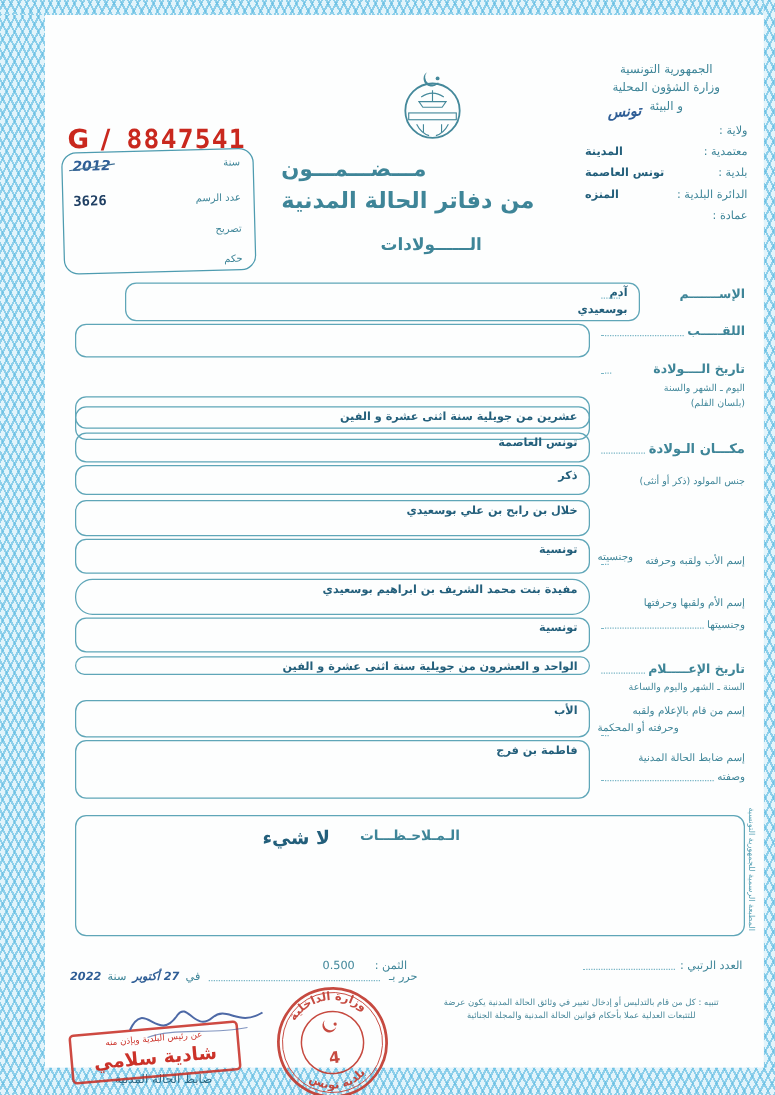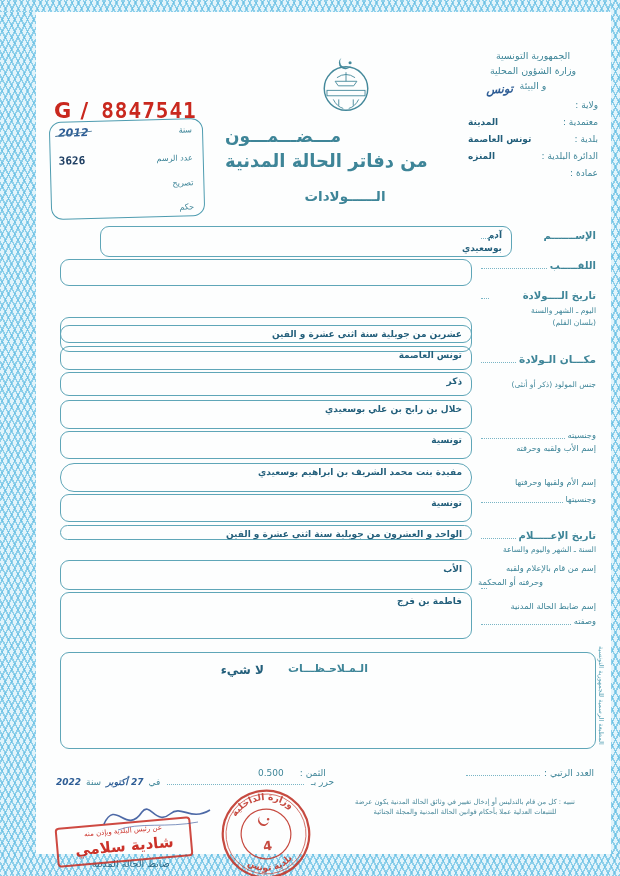--- a/index.html
+++ b/index.html
@@ -68,21 +68,21 @@
   .t3 { left:225px; top:188px; width:240px; text-align:center;
         font-size:13.5px; font-weight:bold; letter-spacing:1px; }
 
   
   .vbox { position:absolute; z-index:2; left:60px; width:412px;
           border:1px solid #5fa6b8; border-radius:9px;
           direction:rtl; padding:2px 9px; font-size:9px; line-height:13px; }
   .notes-box { left:60px; width:536px; }
   .notes-head { text-align:center; margin-top:7px; font-size:11px; font-weight:bold;
                 letter-spacing:1px; color:#3e8598; }
-  .notes-val { position:absolute; top:11px; right:62%; font-size:12px; }
+  .notes-val { position:absolute; top:11px; right:62%; font-size:15px; }
 
   
   .lline { position:absolute; z-index:2; left:478px; width:118px;
            display:flex; align-items:flex-end; direction:rtl;
            color:#3e8598; font-size:8.3px; white-space:nowrap; line-height:11px; }
   .lline .leader { flex:1; border-bottom:1.1px dotted #79b5c5; margin:0 3px 2px; min-width:6px; }
   .lb { font-weight:bold; font-size:10px; }
   .lm { font-weight:bold; font-size:10.5px; }
   .ls { font-size:7.6px; }
 
@@ -264,21 +264,21 @@
   <span>مكـــان الـولادة</span>
     <span class="leader"></span>
 </div>
 <div class="lline ls" style="top:379px;">
   <span>جنس المولود (ذكر أو أنثى)</span>
 </div>
 
 <div class="lline" style="top:428px;margin-top:15px;">
   <span>إسم الأب ولقبه وحرفته</span>
 </div>
-<div class="lline" style="top:430px;">
+<div class="lline" style="top:440px;flex-direction:column;">
   <span>وجنسيته</span>
     <span class="leader"></span>
 </div>
 
 <div class="lline" style="top:477px;">
   <span>إسم الأم ولقبها وحرفتها</span>
 </div>
 <div class="lline" style="top:494px;">
   <span>وجنسيتها</span>
     <span class="leader"></span>

